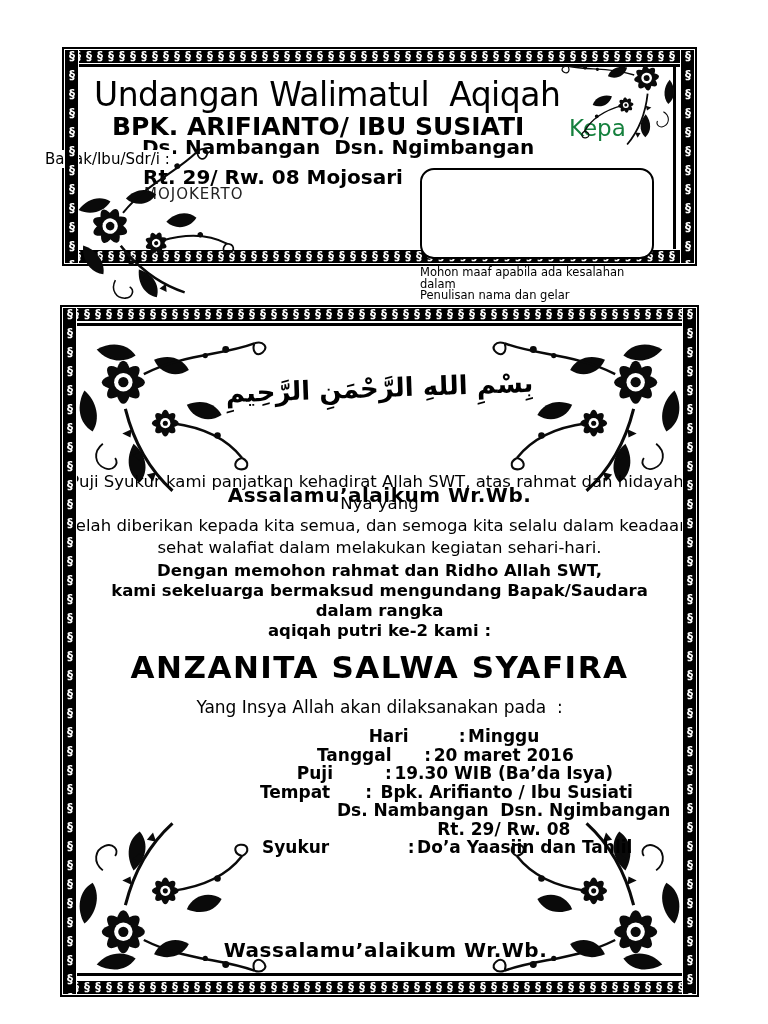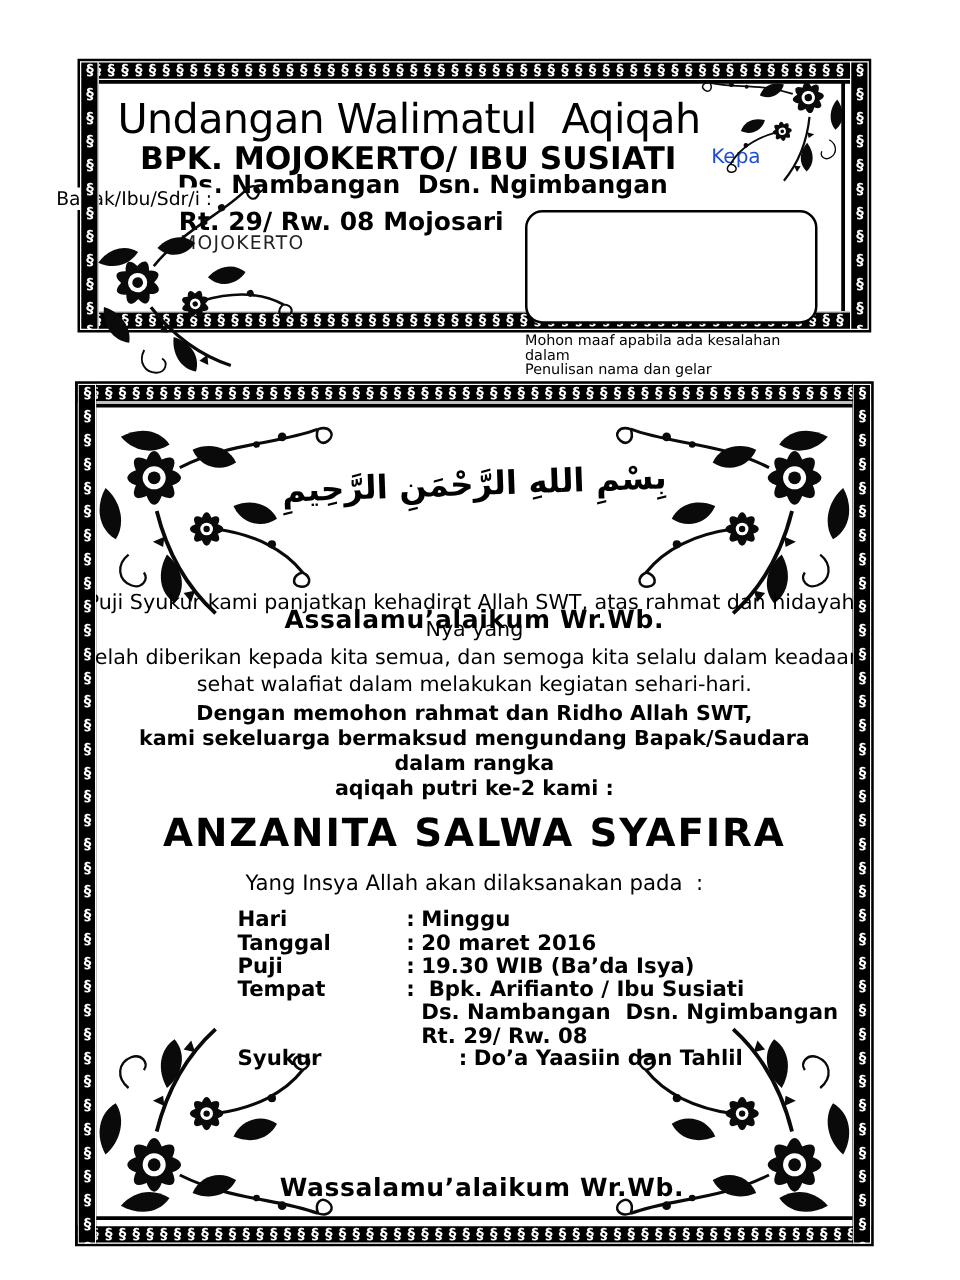--- a/index.html
+++ b/index.html
@@ -18,21 +18,21 @@
   .band-top{top:0;}
   .band-bottom{bottom:0;}
   .band-v{top:0;bottom:0;width:15px;writing-mode:vertical-rl;text-align:left;}
   .band-left{left:0;}
   .band-right{right:0;}
   .innerline{position:absolute;z-index:5;pointer-events:none;}
   
   #envelope{left:62px;top:47px;width:635px;height:219px;}
   .env-title{position:absolute;left:30px;top:26px;font-size:33px;font-weight:normal;letter-spacing:-0.5px;white-space:pre;z-index:10;}
   .env-host{position:absolute;left:48px;top:63px;font-size:25px;font-weight:bold;white-space:pre;z-index:10;}
-  .env-kepada{position:absolute;left:505px;top:66px;font-size:16px;color:#1d4ed8;z-index:10;}
+  .env-kepada{position:absolute;left:505px;top:66px;font-size:23px;color:#15803d;z-index:10;}
   .env-addr1{position:absolute;left:78px;top:86px;font-size:20px;font-weight:bold;white-space:pre;z-index:10;}
   .env-recipient{position:absolute;left:-19px;top:101px;font-size:15px;background:#fff;padding-right:3px;z-index:10;white-space:pre;}
   .env-addr2{position:absolute;left:79px;top:116px;font-size:20px;font-weight:bold;white-space:pre;z-index:10;}
   .env-addr3{position:absolute;left:80px;top:136px;font-size:15px;letter-spacing:1px;color:#222;z-index:10;}
   .name-box{
     position:absolute;left:356px;top:119px;width:230px;height:87px;background:#fff;
     border:2px solid #000;border-radius:14px;z-index:40;
   }
   .apology{
     position:absolute;left:420px;top:267px;width:215px;text-align:left;
@@ -41,21 +41,21 @@
   
   #invitation{left:60px;top:305px;width:639px;height:692px;}
   .inv-center{position:absolute;left:0;right:0;text-align:center;z-index:10;}
   .bismillah{top:66px;font-size:26px;transform:rotate(-2deg);font-weight:bold;}
   .salam-open{top:130px;font-size:20px;font-weight:bold;letter-spacing:0.5px;white-space:pre;margin-top:46px;}
   .para1{top:164px;font-size:16.5px;line-height:22px;}
   .para2{top:254px;font-size:16.5px;line-height:20px;font-weight:bold;}
   .para1 div,.para2 div,.closing div{white-space:nowrap;}
   .child-name{top:342px;font-size:31px;font-weight:bold;letter-spacing:1.5px;white-space:nowrap;}
   .sched-intro{top:390px;font-size:17px;white-space:pre;}
-  .details{position:absolute;left:128px;top:420px;font-size:17px;font-weight:bold;line-height:18.5px;z-index:10;}
+  .details{position:absolute;left:128px;top:420px;font-size:17px;font-weight:bold;line-height:18.5px;z-index:10;text-align:center;}
   .drow{white-space:pre;}
   .dlabel{display:inline-block;width:135px;}
   .dspace{display:inline-block;width:42px;}
   .dcolon{display:inline-block;width:12px;}
   .closing{top:562px;font-size:16.5px;line-height:20.5px;}
   .salam-close{top:631px;font-size:20px;font-weight:bold;letter-spacing:0.5px;white-space:pre;padding-left:12px;}
   
   .floral{position:absolute;z-index:6;pointer-events:none;}
   .fl-tl{left:4px;top:22px;width:215px;}
   .fl-tr{right:4px;top:22px;width:215px;transform:scaleX(-1);}
@@ -71,21 +71,21 @@
 
   <div id="envelope" class="card">
     <div class="band band-h band-top">§§§§§§§§§§§§§§§§§§§§§§§§§§§§§§§§§§§§§§§§§§§§§§§§§§§§§§§§§§§§§§§§§§§§§§§§§§§§§§§§§§§§§§§§§§§§§§§§§§§§§§§§§§§§§§§§§§§§§§§§§§§§§§§§§§§§§§§§§§§§§§§§§§§§§§</div>
     <div class="band band-h band-bottom">§§§§§§§§§§§§§§§§§§§§§§§§§§§§§§§§§§§§§§§§§§§§§§§§§§§§§§§§§§§§§§§§§§§§§§§§§§§§§§§§§§§§§§§§§§§§§§§§§§§§§§§§§§§§§§§§§§§§§§§§§§§§§§§§§§§§§§§§§§§§§§§§§§§§§§</div>
     <div class="band band-v band-left">§§§§§§§§§§§§§§§§§§§§§§§§§§§§§§§§§§§§§§§§§§§§§§§§§§§§§§§§§§§§§§§§§§§§§§§§§§§§§§§§§§§§§§§§§§§§§§§§§§§§§§§§§§§§§§§§§§§§§§§§§§§§§§§§§§§§§§§§§§§§§§§§§§§§§§</div>
     <div class="band band-v band-right">§§§§§§§§§§§§§§§§§§§§§§§§§§§§§§§§§§§§§§§§§§§§§§§§§§§§§§§§§§§§§§§§§§§§§§§§§§§§§§§§§§§§§§§§§§§§§§§§§§§§§§§§§§§§§§§§§§§§§§§§§§§§§§§§§§§§§§§§§§§§§§§§§§§§§§</div>
     <div class="innerline" style="left:15px;right:15px;top:15px;height:0;border-top:3px solid #000;"></div>
     <div class="innerline" style="top:15px;bottom:15px;right:19px;width:0;border-right:3px solid #000;"></div>
 
     <div class="env-title">Undangan Walimatul  Aqiqah</div>
-    <div class="env-host">BPK. MOJOKERTO/ IBU SUSIATI</div>
+    <div class="env-host">BPK. ARIFIANTO/ IBU SUSIATI</div>
     <div class="env-kepada">Kepa</div>
     <div class="env-addr1">Ds. Nambangan  Dsn. Ngimbangan</div>
     <div class="env-recipient">Bapak/Ibu/Sdr/i :</div>
     <div class="env-addr2">Rt. 29/ Rw. 08 Mojosari</div>
     <div class="env-addr3">MOJOKERTO</div>
 
     <div class="name-box"></div>
 
     <svg class="floral fl-env-tr" viewBox="0 0 210 170">
         <use href="#floral-motif"></use>

